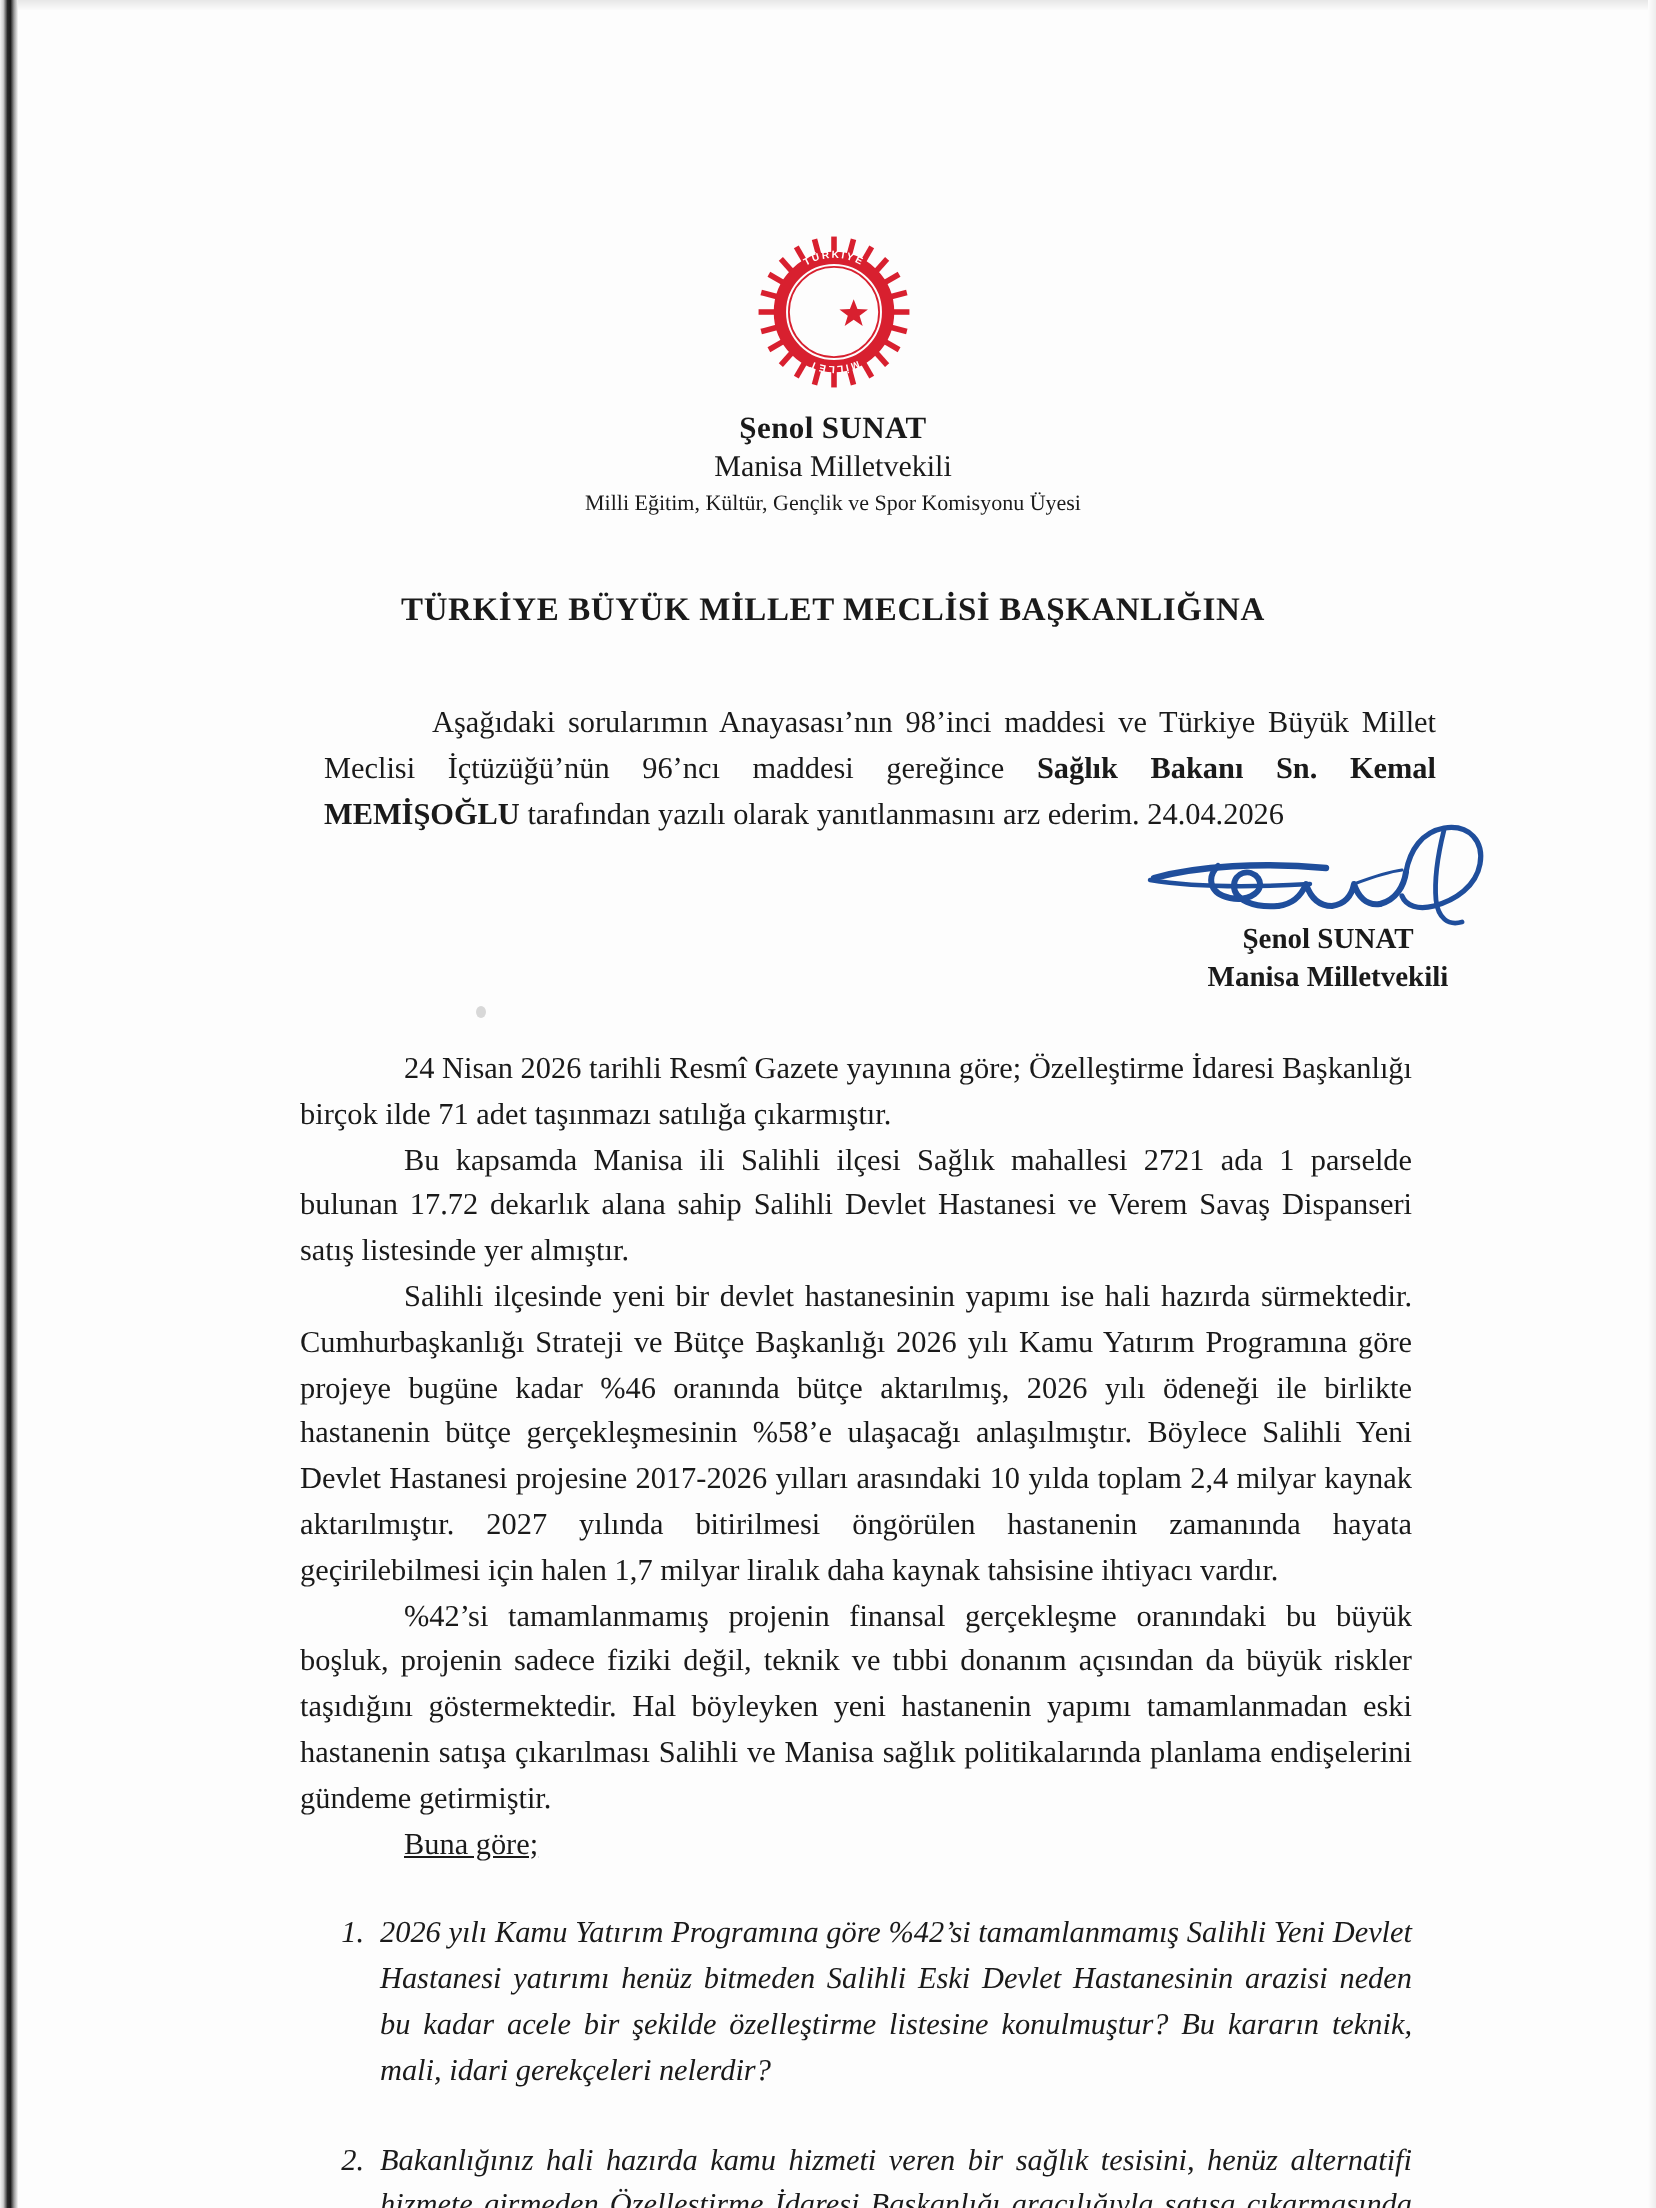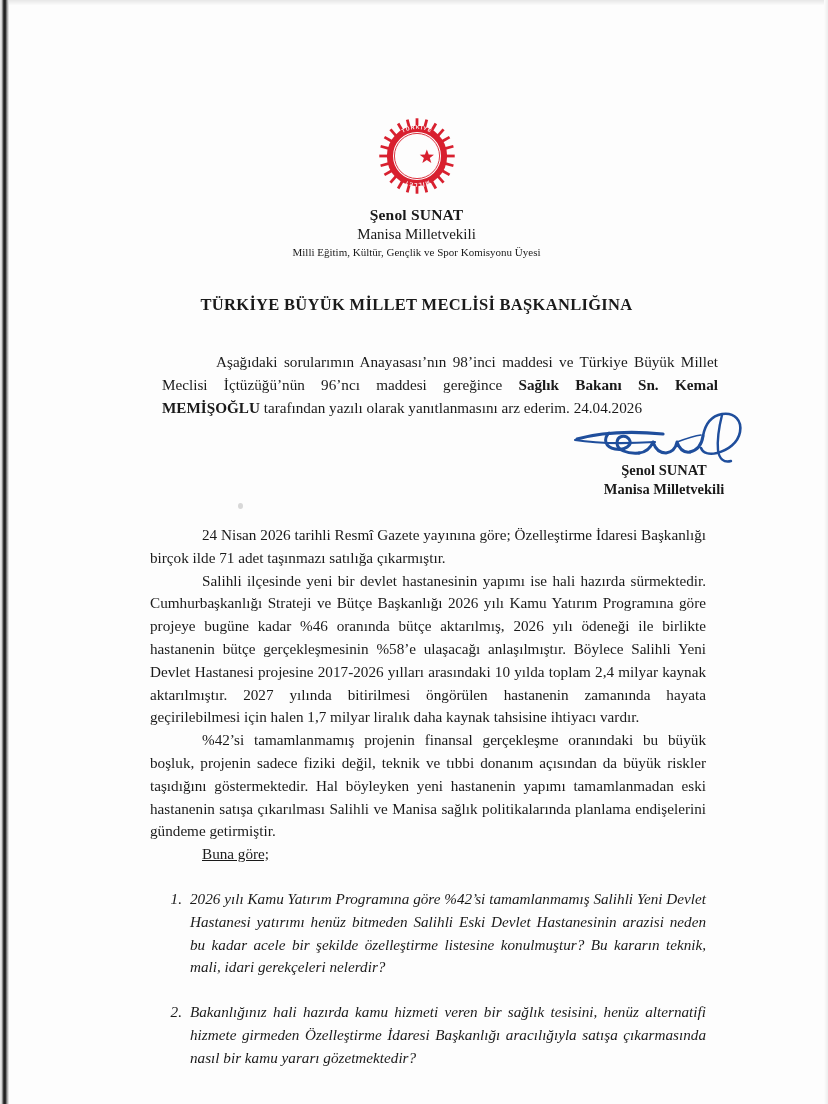--- a/index.html
+++ b/index.html
@@ -279,20 +279,21 @@
         </g>
       </svg>
       <div class="sig-name">Şenol SUNAT</div>
       <div class="sig-role">Manisa Milletvekili</div>
     </div>
 
     <div class="speck"></div>
 
     <div class="body">
       <p>24 Nisan 2026 tarihli Resmî Gazete yayınına göre; Özelleştirme İdaresi Başkanlığı birçok ilde 71 adet taşınmazı satılığa çıkarmıştır.</p>
+      <p>Bu kapsamda Manisa ili Salihli ilçesi Sağlık mahallesi 2721 ada 1 parselde bulunan 17.72 dekarlık alana sahip Salihli Devlet Hastanesi ve Verem Savaş Dispanseri satış listesinde yer almıştır.</p>
       <p>Salihli ilçesinde yeni bir devlet hastanesinin yapımı ise hali hazırda sürmektedir. Cumhurbaşkanlığı Strateji ve Bütçe Başkanlığı 2026 yılı Kamu Yatırım Programına göre projeye bugüne kadar %46 oranında bütçe aktarılmış, 2026 yılı ödeneği ile birlikte hastanenin bütçe gerçekleşmesinin %58’e ulaşacağı anlaşılmıştır. Böylece Salihli Yeni Devlet Hastanesi projesine 2017-2026 yılları arasındaki 10 yılda toplam 2,4 milyar kaynak aktarılmıştır. 2027 yılında bitirilmesi öngörülen hastanenin zamanında hayata geçirilebilmesi için halen 1,7 milyar liralık daha kaynak tahsisine ihtiyacı vardır.</p>
       <p>%42’si tamamlanmamış projenin finansal gerçekleşme oranındaki bu büyük boşluk, projenin sadece fiziki değil, teknik ve tıbbi donanım açısından da büyük riskler taşıdığını göstermektedir. Hal böyleyken yeni hastanenin yapımı tamamlanmadan eski hastanenin satışa çıkarılması Salihli ve Manisa sağlık politikalarında planlama endişelerini gündeme getirmiştir.</p>
       <p class="buna-gore">Buna göre;</p>
 
       <ol class="questions">
         <li>2026 yılı Kamu Yatırım Programına göre %42’si tamamlanmamış Salihli Yeni Devlet Hastanesi yatırımı henüz bitmeden Salihli Eski Devlet Hastanesinin arazisi neden bu kadar acele bir şekilde özelleştirme listesine konulmuştur? Bu kararın teknik, mali, idari gerekçeleri nelerdir?</li>
         <li>Bakanlığınız hali hazırda kamu hizmeti veren bir sağlık tesisini, henüz alternatifi hizmete girmeden Özelleştirme İdaresi Başkanlığı aracılığıyla satışa çıkarmasında nasıl bir kamu yararı gözetmektedir?</li>
       </ol>
     </div>
 

